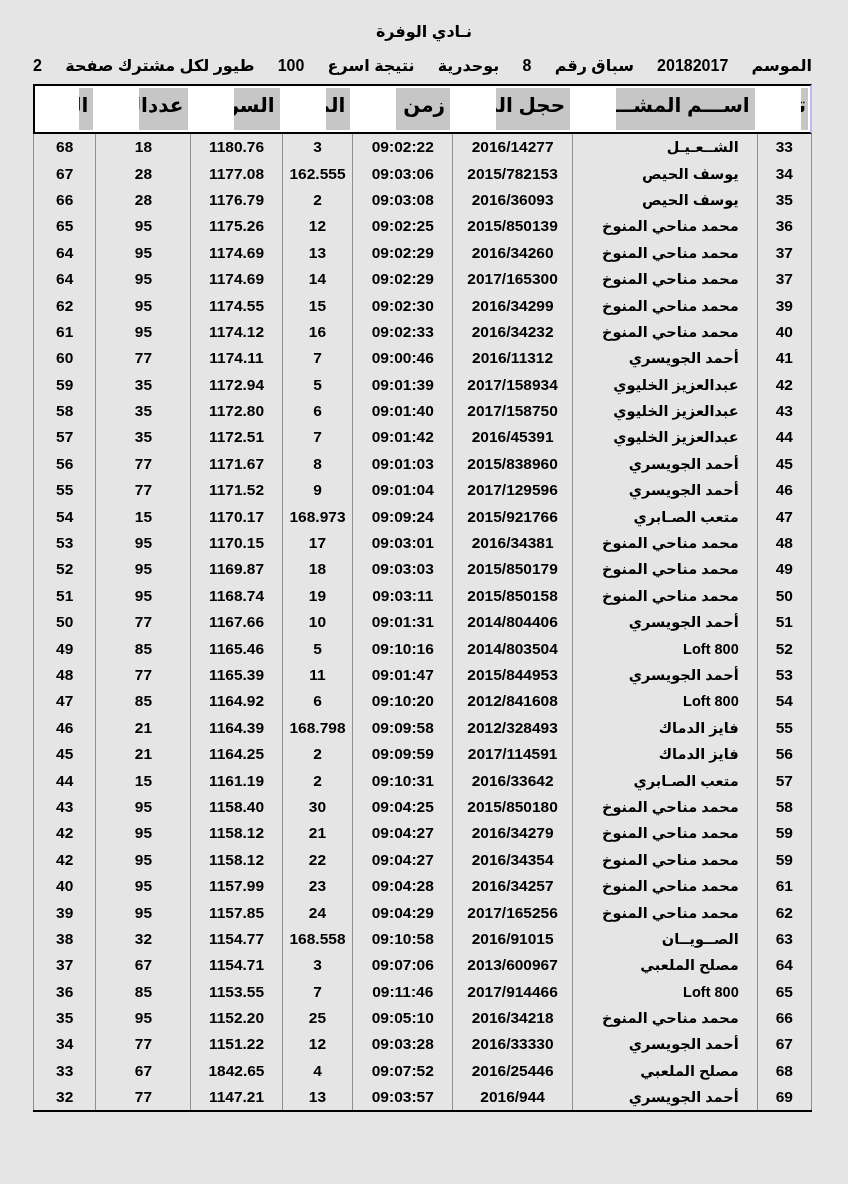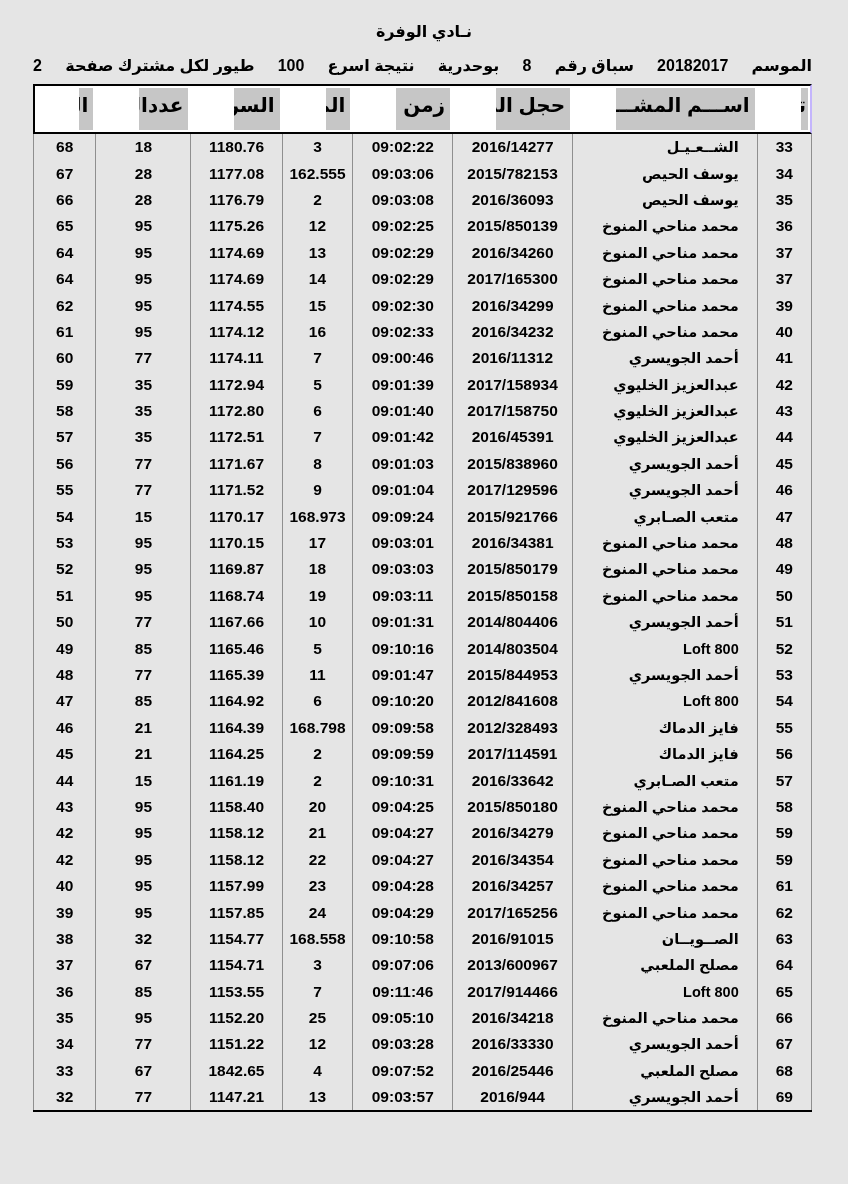--- a/index.html
+++ b/index.html
@@ -395,21 +395,21 @@
           <td class="col-distance">2</td>
           <td class="col-speed">1161.19</td>
           <td class="col-birds">15</td>
           <td class="col-points">44</td>
         </tr>
         <tr>
           <td class="col-rank">58</td>
           <td class="col-name">محمد مناحي المنوخ</td>
           <td class="col-ring">2015/850180</td>
           <td class="col-time">09:04:25</td>
-          <td class="col-distance">20</td>
+          <td class="col-distance">30</td>
           <td class="col-speed">1158.40</td>
           <td class="col-birds">95</td>
           <td class="col-points">43</td>
         </tr>
         <tr>
           <td class="col-rank">59</td>
           <td class="col-name">محمد مناحي المنوخ</td>
           <td class="col-ring">2016/34279</td>
           <td class="col-time">09:04:27</td>
           <td class="col-distance">21</td>

